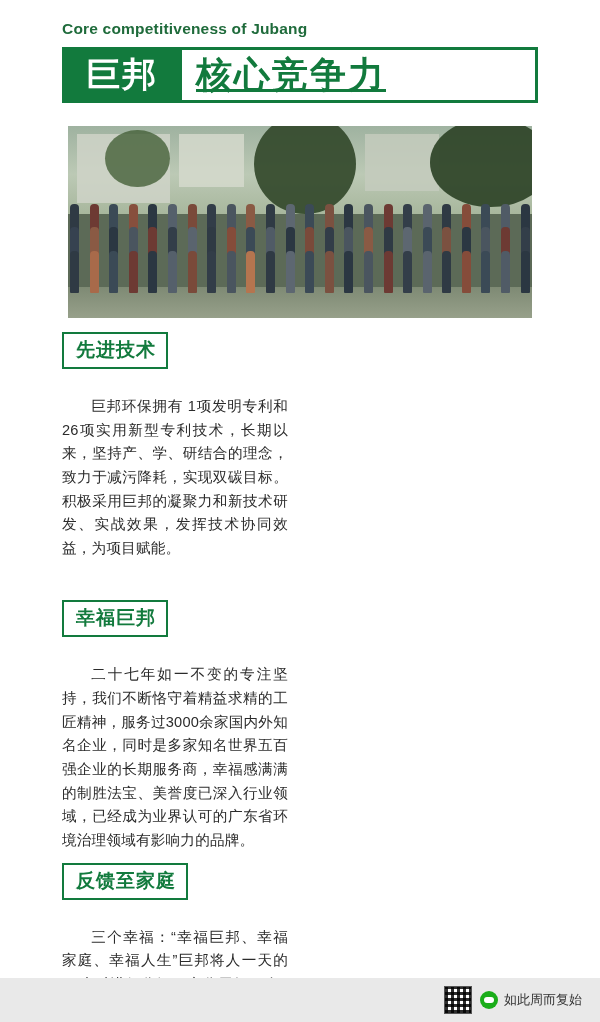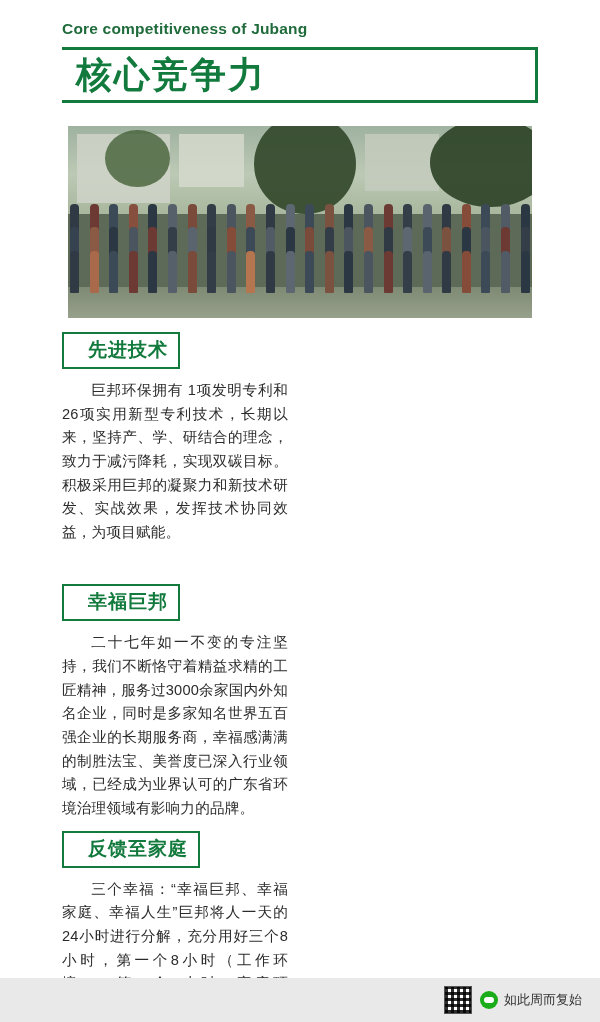--- a/index.html
+++ b/index.html
@@ -67,20 +67,21 @@
     align-items: center;
     padding-left: 14px;
     box-sizing: border-box;
   }
   .title-right span {
     color: #127a3d;
     font-size: 36px;
     font-weight: bold;
     letter-spacing: 2px;
     font-family: "DejaVu Sans", sans-serif;
+    text-decoration: underline;
   }
 
   
   .photo {
     position: absolute;
     left: 68px;
     top: 126px;
     width: 464px;
     height: 192px;
     overflow: hidden;
@@ -147,22 +148,22 @@
   .col {
     width: 226px;
     display: inline-block;
     vertical-align: top;
   }
   .col.left { margin-right: 22px; }
 
   .sec-head {
     display: inline-block;
     border: 2.5px solid #127a3d;
-    padding: 3px 10px 4px 24px;
-    margin-bottom: 10px;
+    padding: 3px 10px 4px 12px;
+    margin-bottom: 26px;
     position: relative;
   }
   .sec-head span {
     color: #127a3d;
     font-size: 19px;
     font-weight: bold;
     letter-spacing: 1px;
     font-family: "DejaVu Sans", sans-serif;
   }
 
@@ -228,20 +229,23 @@
   }
 </style>
 </head>
 <body>
 
 <div class="page">
 
   <div class="eyebrow">Core competitiveness of Jubang</div>
 
   <div class="title-bar">
+    <div class="title-left">
+      <span>巨邦</span>
+    </div>
     <div class="title-right">
       <span>核心竞争力</span>
     </div>
   </div>
 
   <div class="photo">
     <div class="sky"></div>
     <div class="bldg b1"></div>
     <div class="bldg b2"></div>
     <div class="bldg b3"></div>

